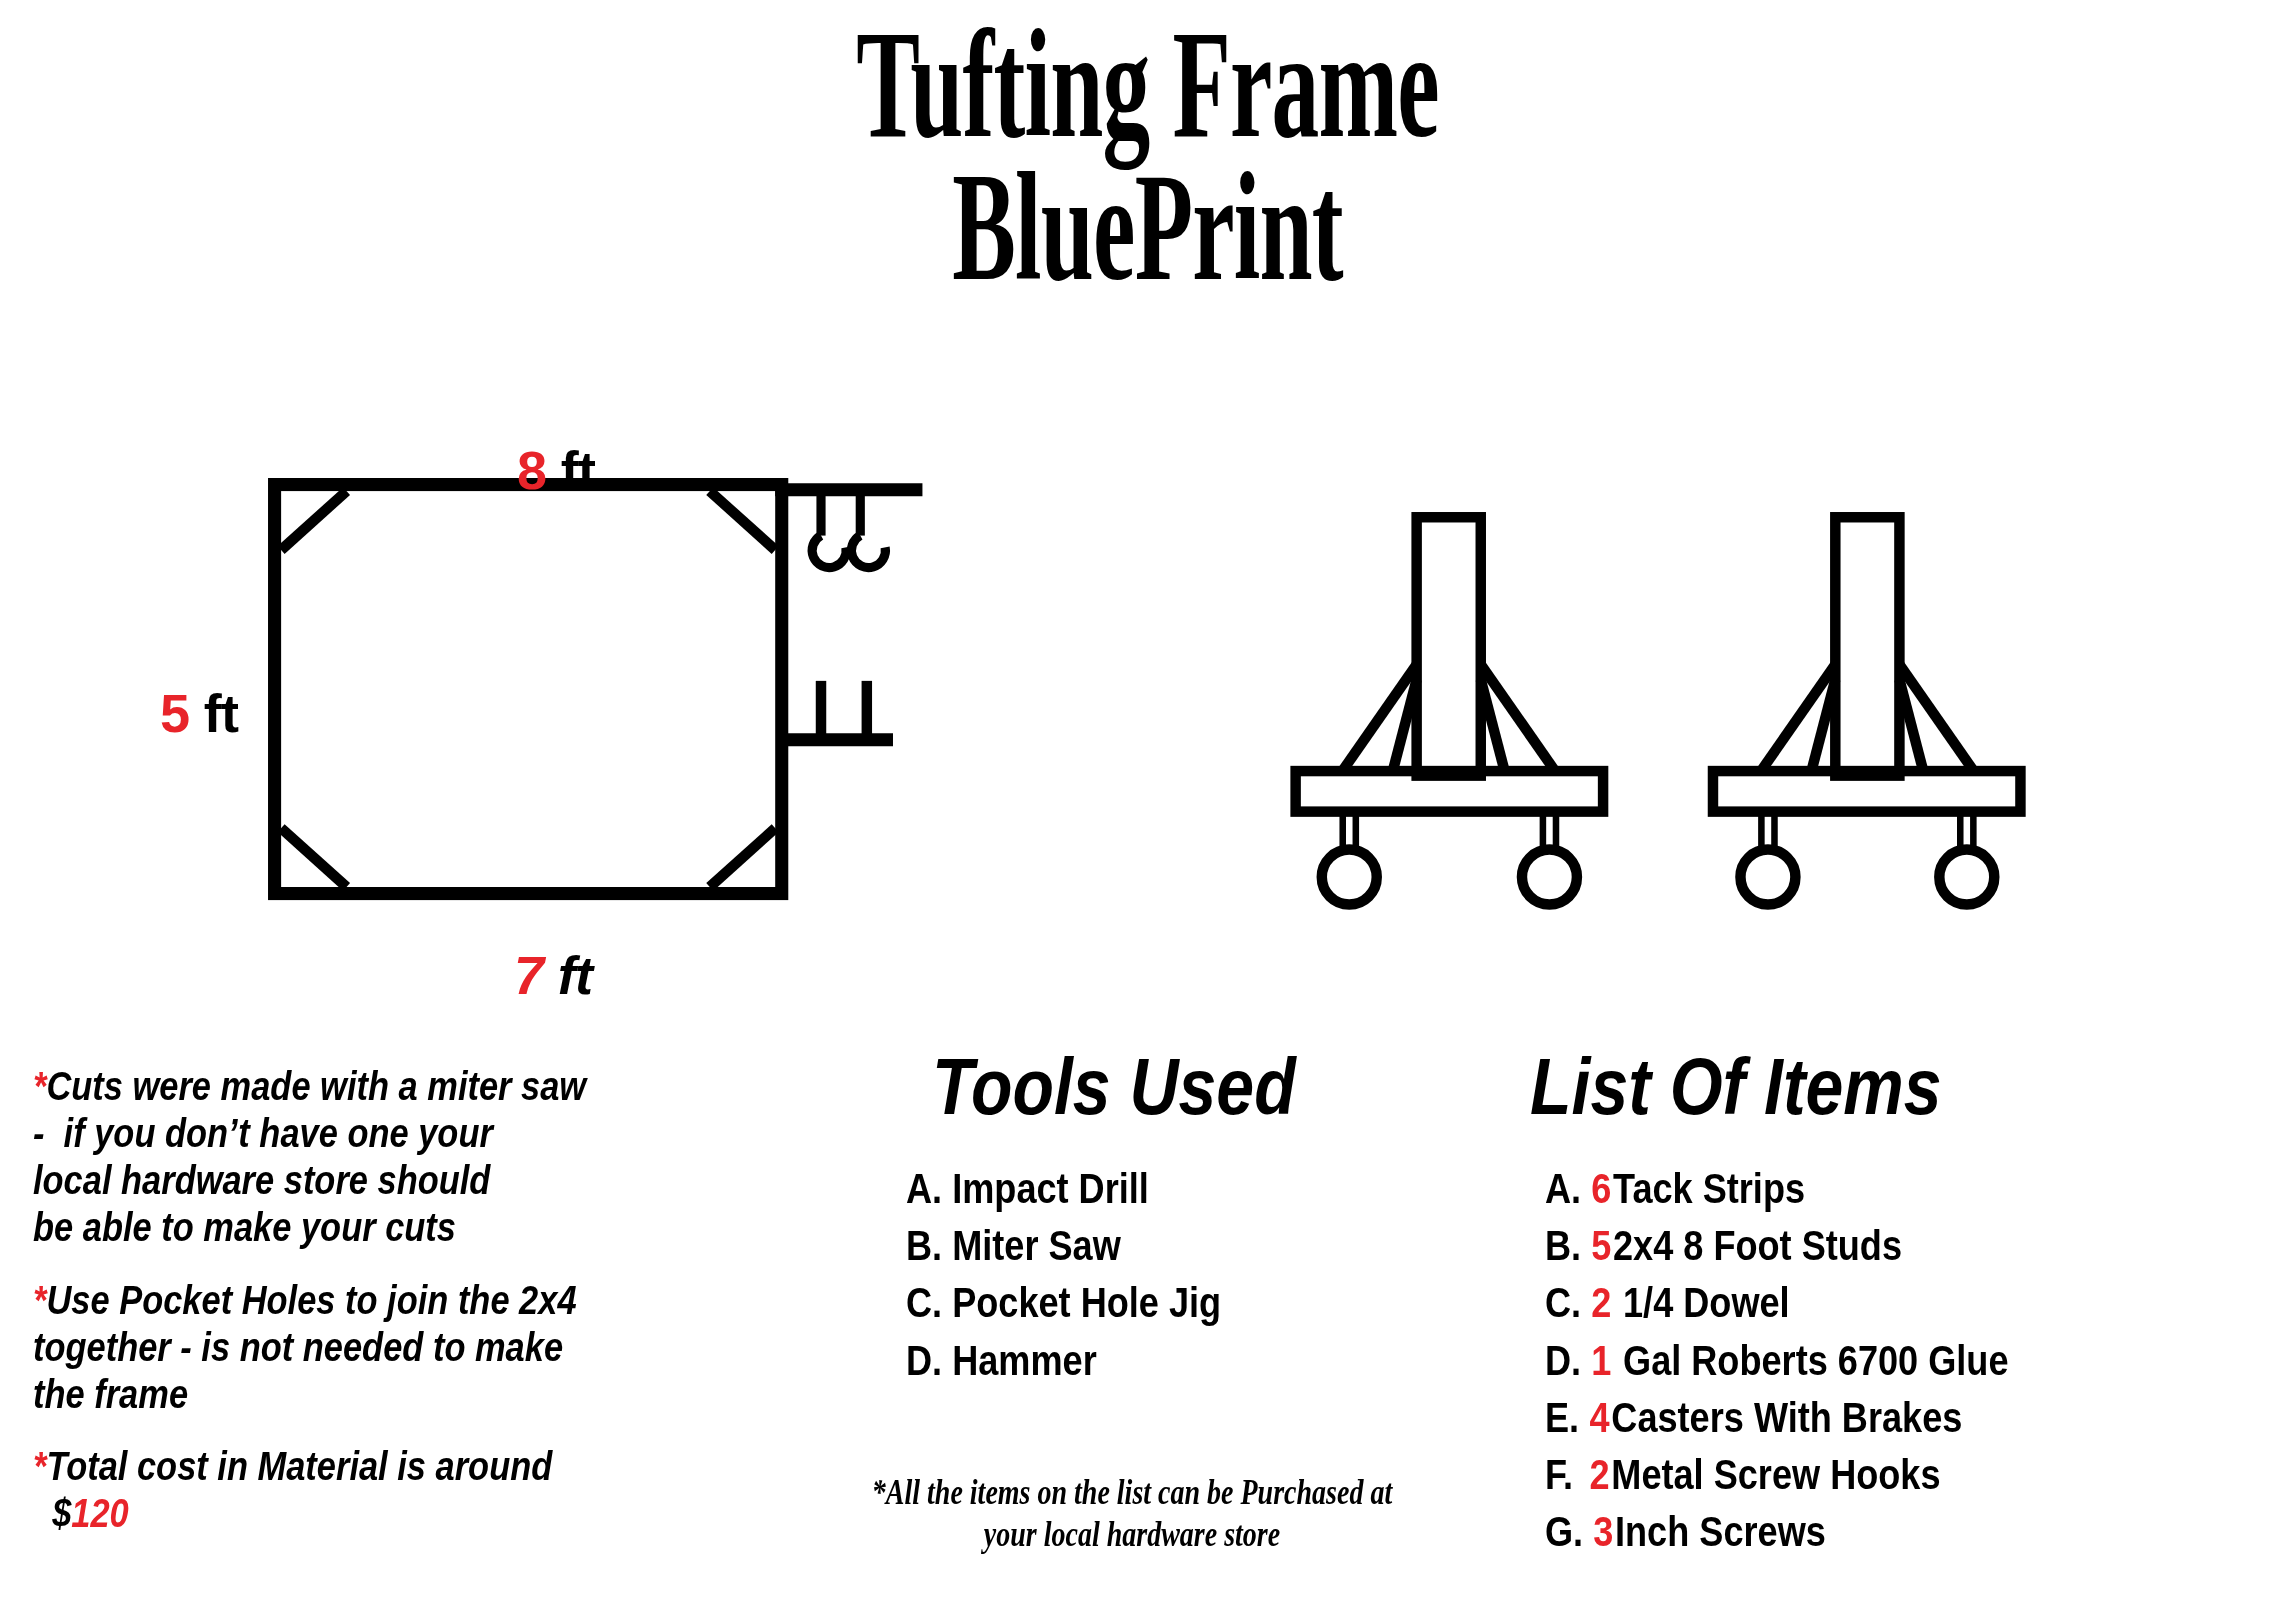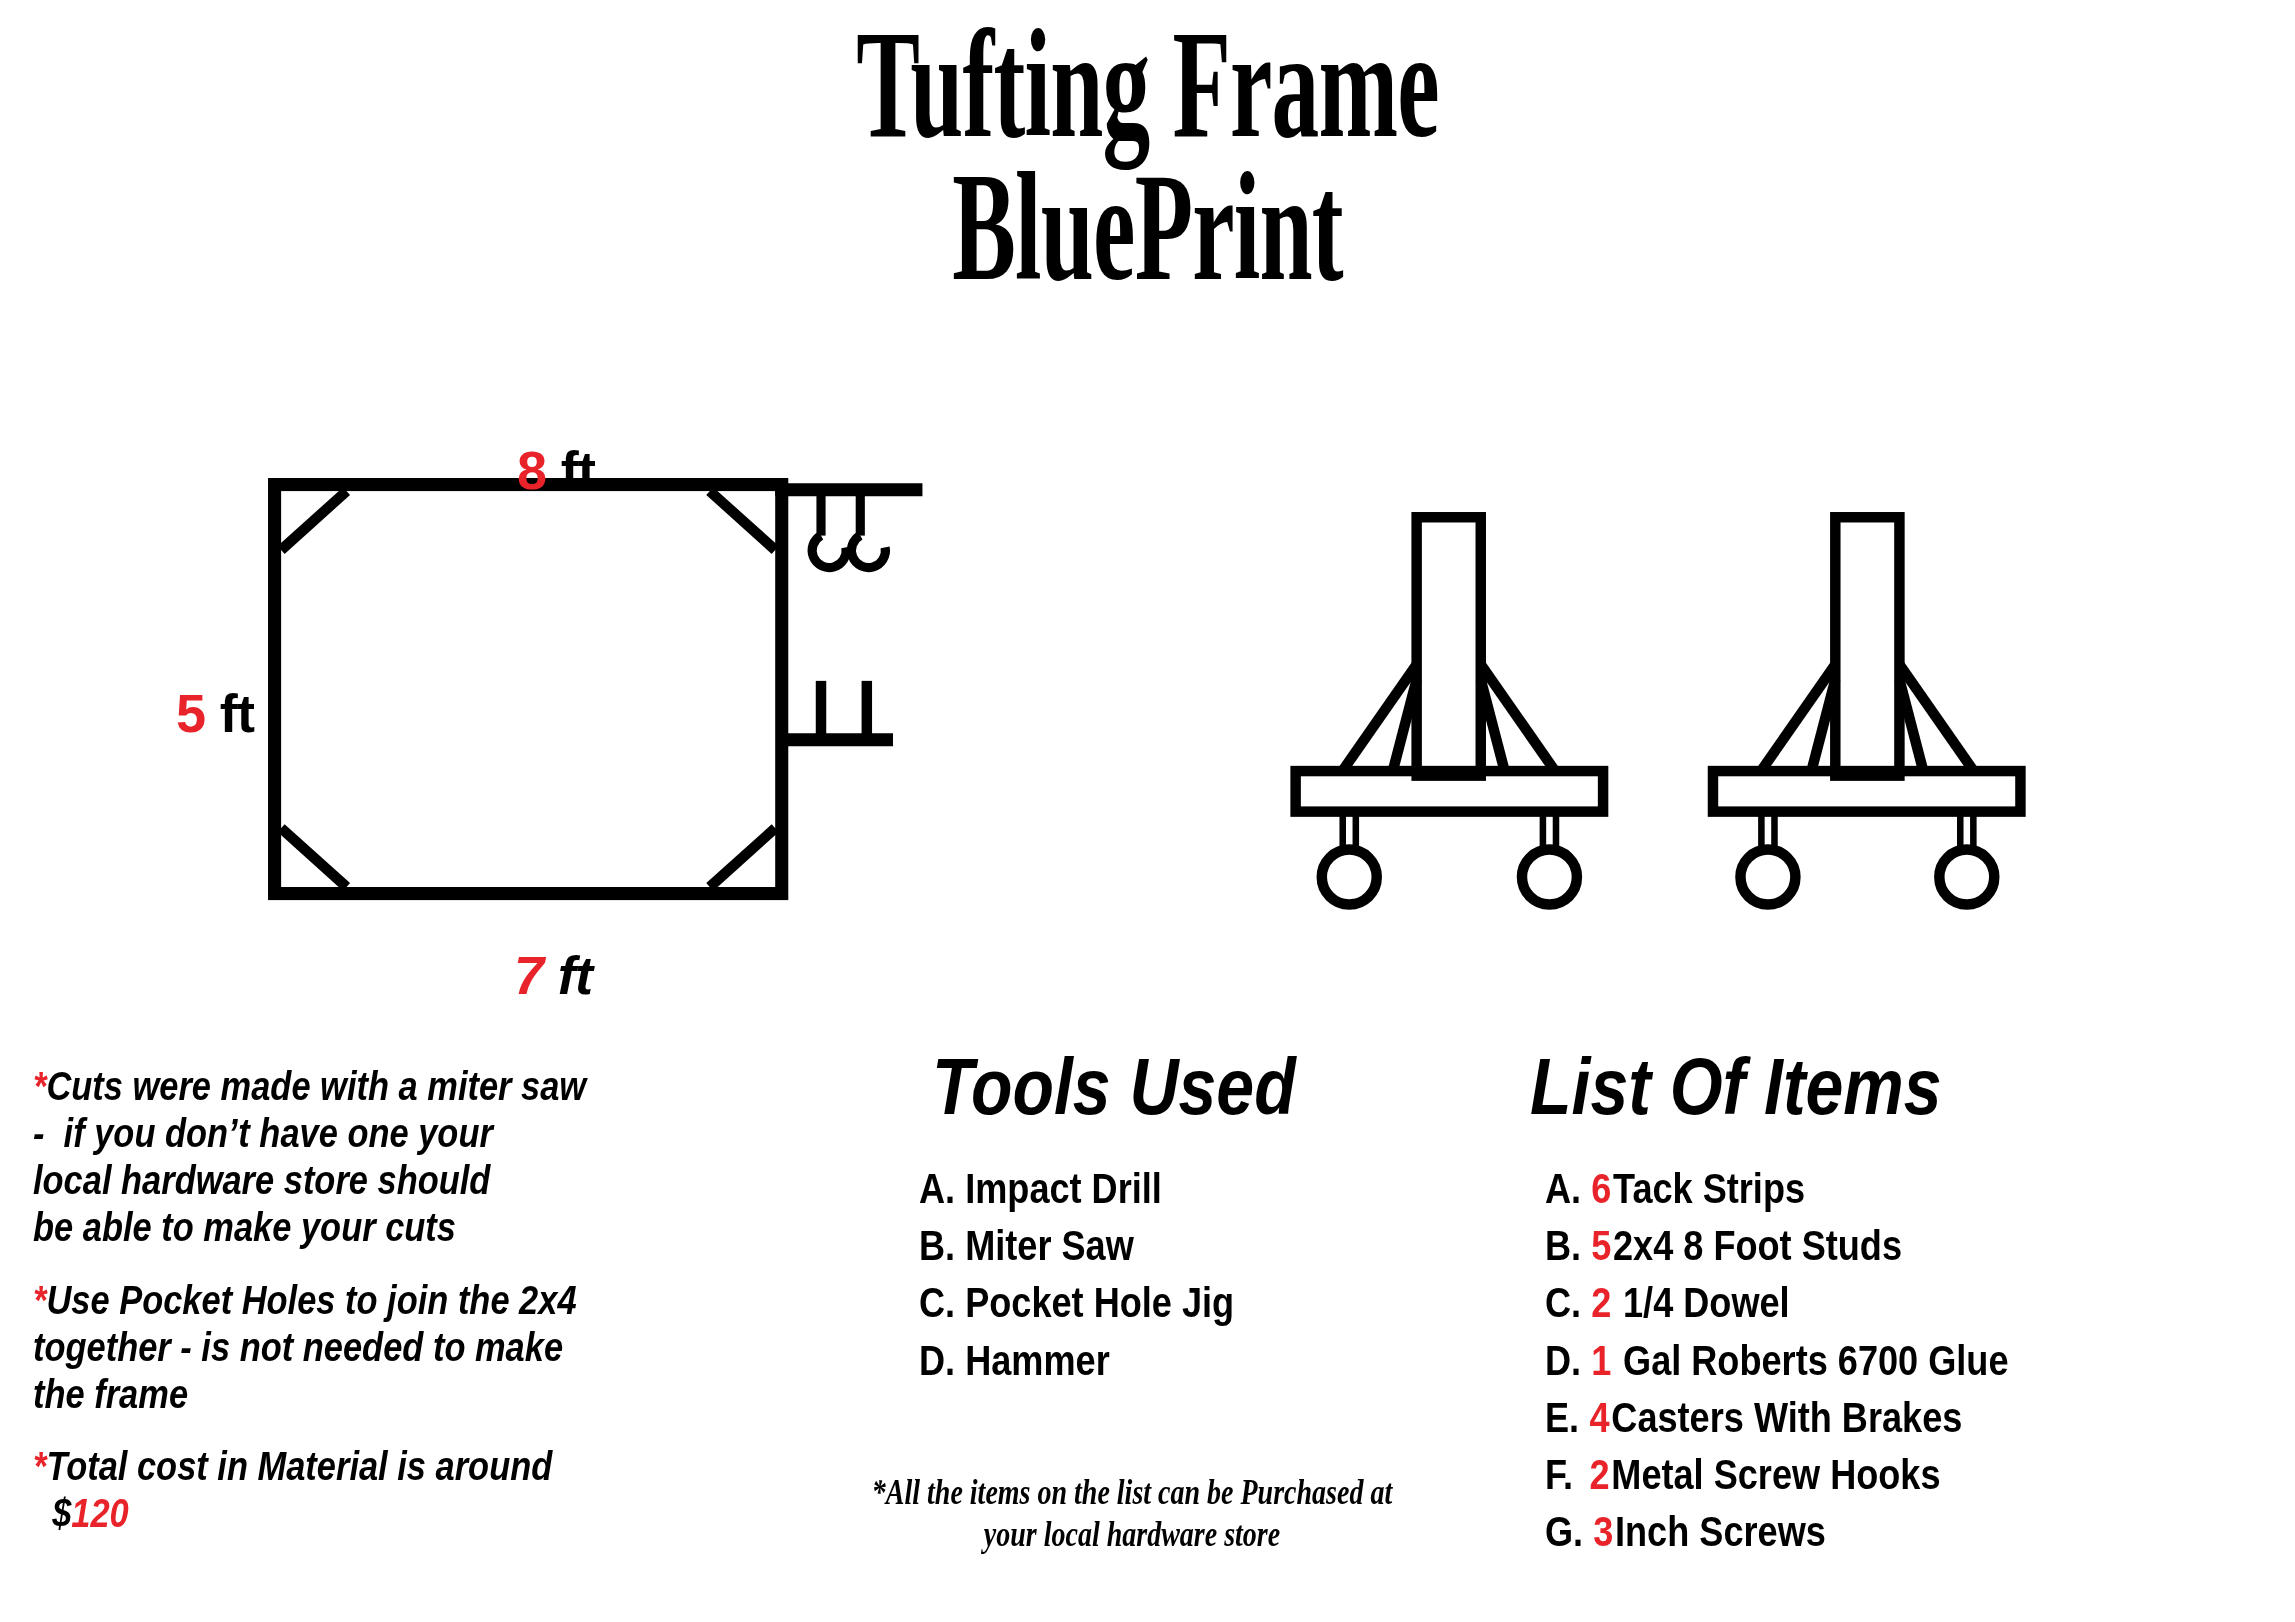--- a/index.html
+++ b/index.html
@@ -40,21 +40,21 @@
     font-weight:bold;
     font-size:54px;
     white-space:nowrap;
     line-height:1;
     letter-spacing:-0.7px;
     margin-top:32px;
   }
   .dim-num{color:#E8242A;}
   .dim-unit{color:#000;}
   #dim-top{left:517px;top:411px;}
-  #dim-left{left:176px;top:654px;}
+  #dim-left{left:160px;top:654px;}
   #dim-bottom{left:514px;top:916px;font-style:italic;}
 
   
   #stands{position:absolute;left:1276px;top:504px;}
 
   
   #notes-block{
     position:absolute;left:33px;top:1063px;width:733px;
   }
   .note-p{
@@ -97,21 +97,21 @@
     font-weight:bold;
     font-size:43px;
     line-height:1.33;
     color:#000;
     white-space:nowrap;
     transform:scaleX(0.84);
     transform-origin:left center;
   }
   .entry .lab{display:inline-block;min-width:41px;}
   .entry .qty{display:inline-block;min-width:26px;color:#E8242A;}
-  #tools-list{margin-left:49px;}
+  #tools-list{margin-left:36px;}
   #items-list{margin-left:19.6px;}
 
   
   #footnote{
     position:absolute;left:795px;top:1472px;width:674px;
     text-align:center;
     font-family:"Liberation Serif", serif;
     font-weight:bold;
     font-style:italic;
     font-size:35px;

